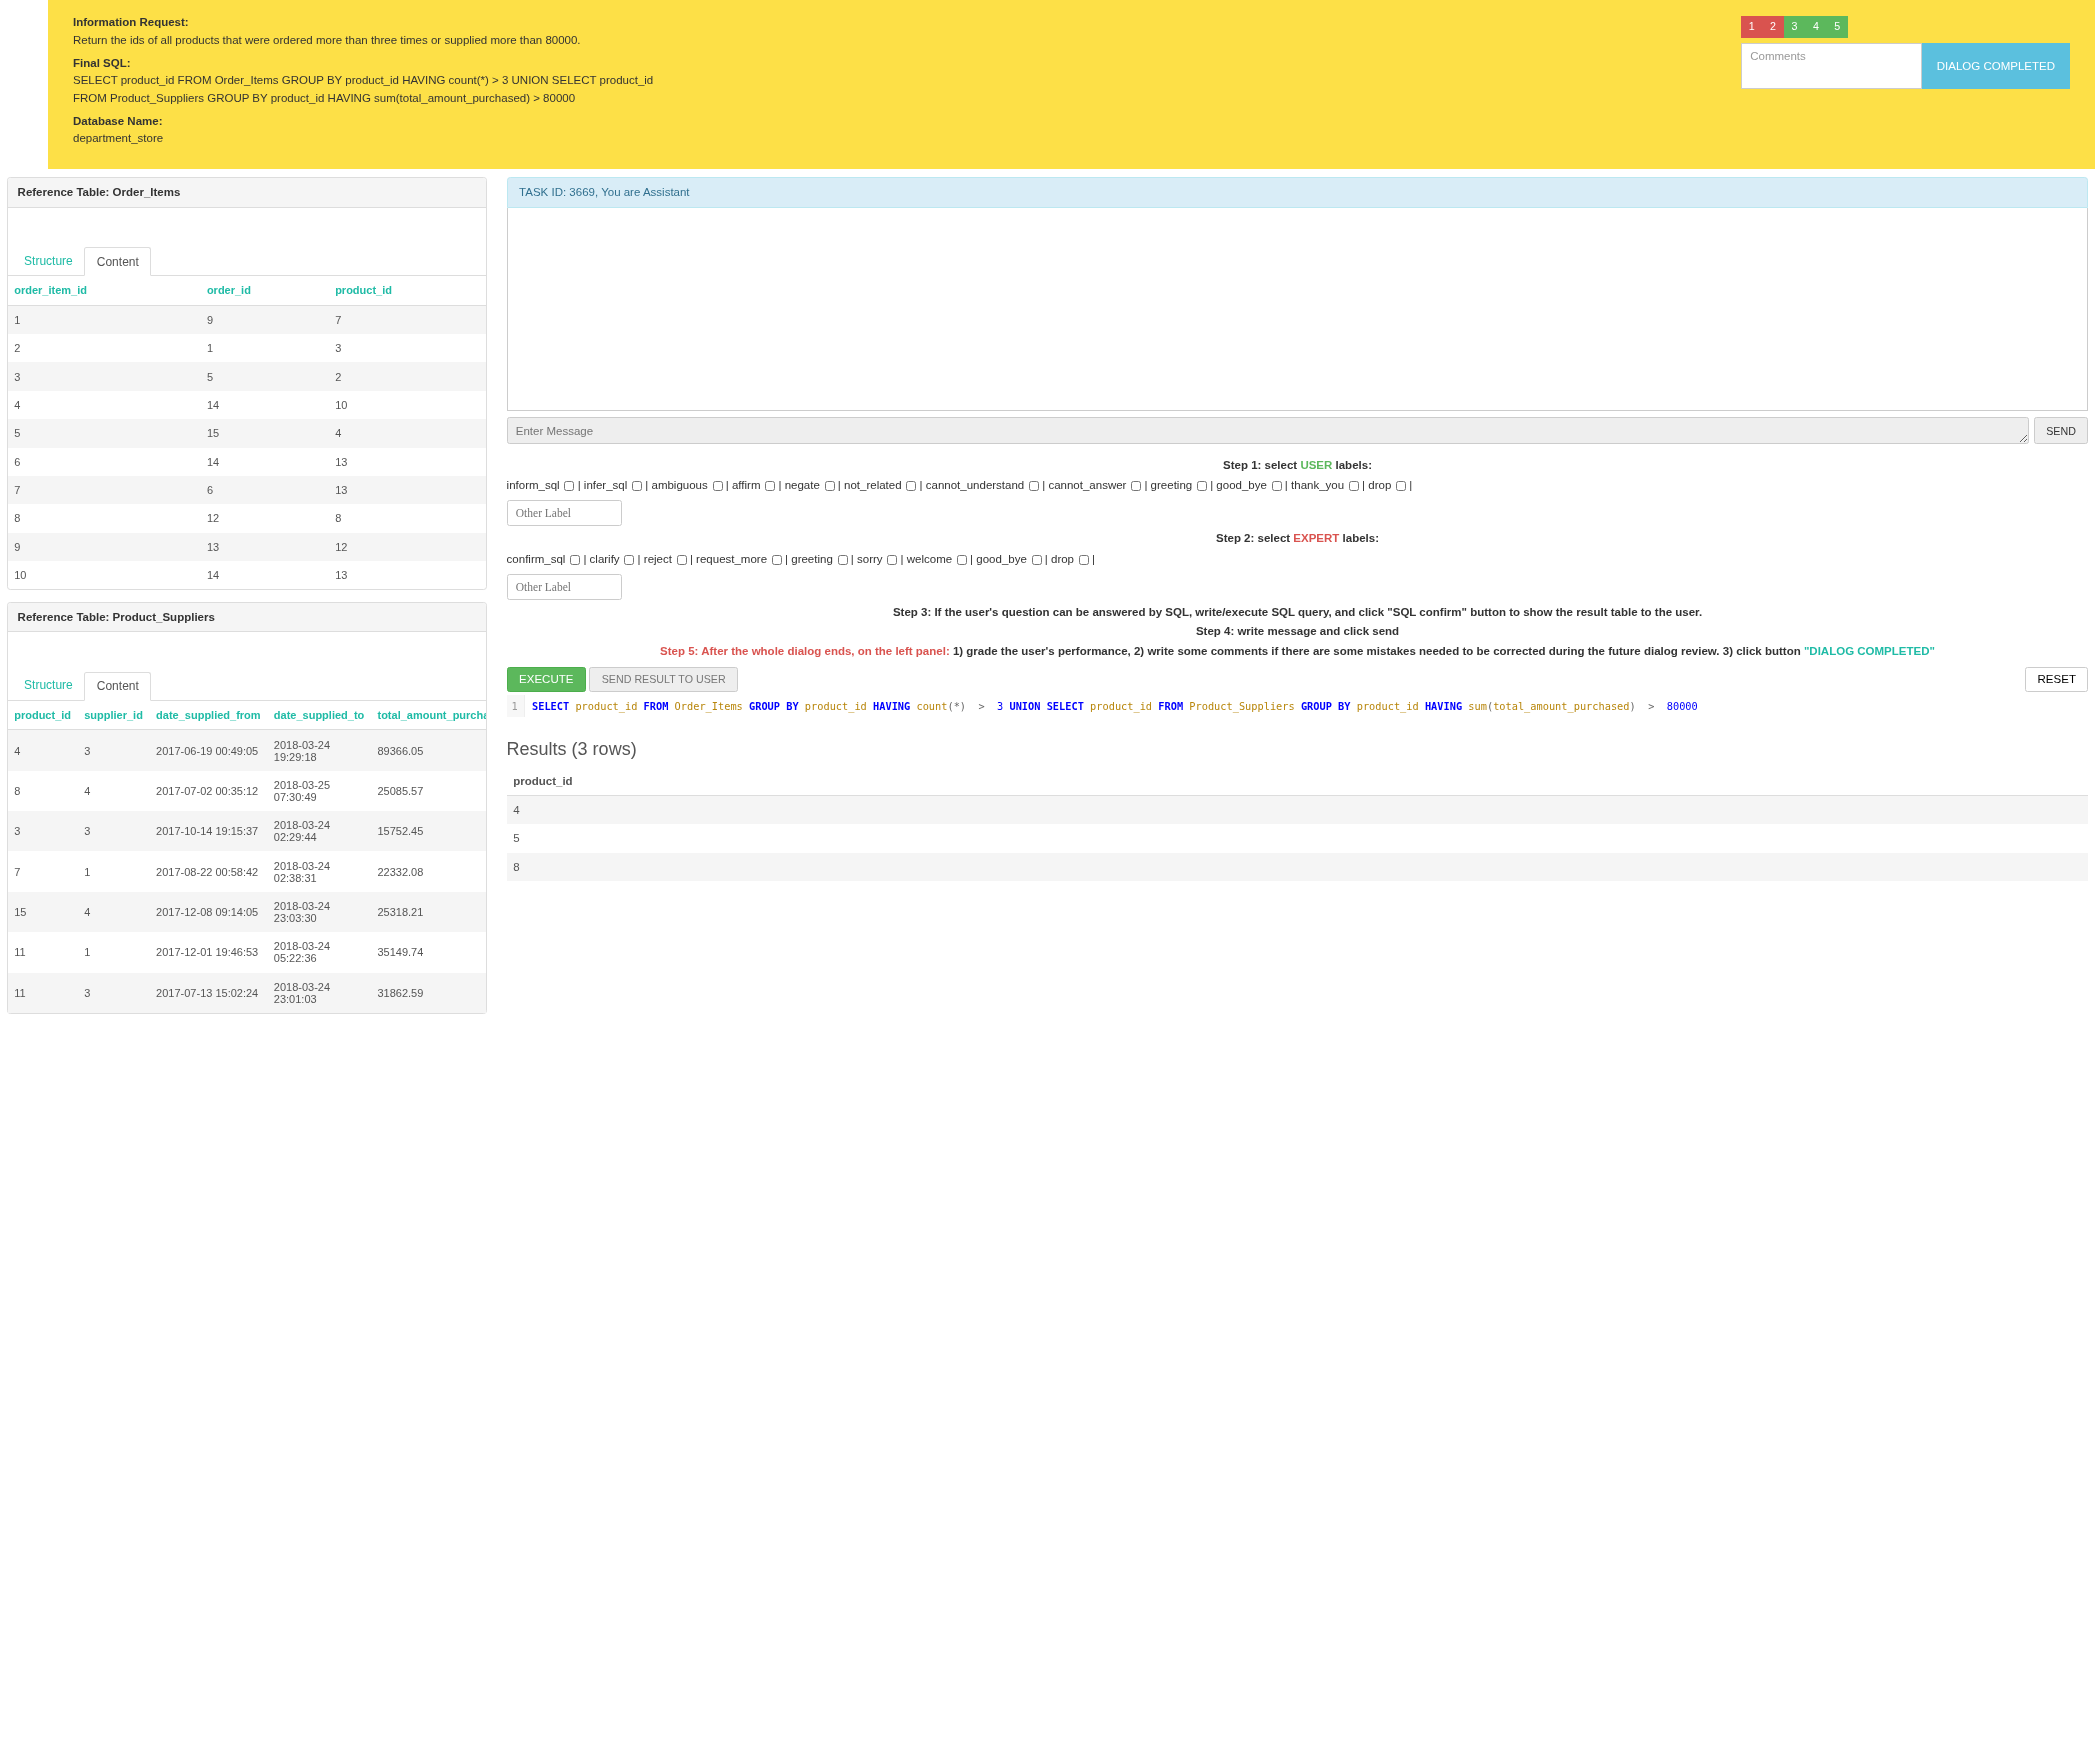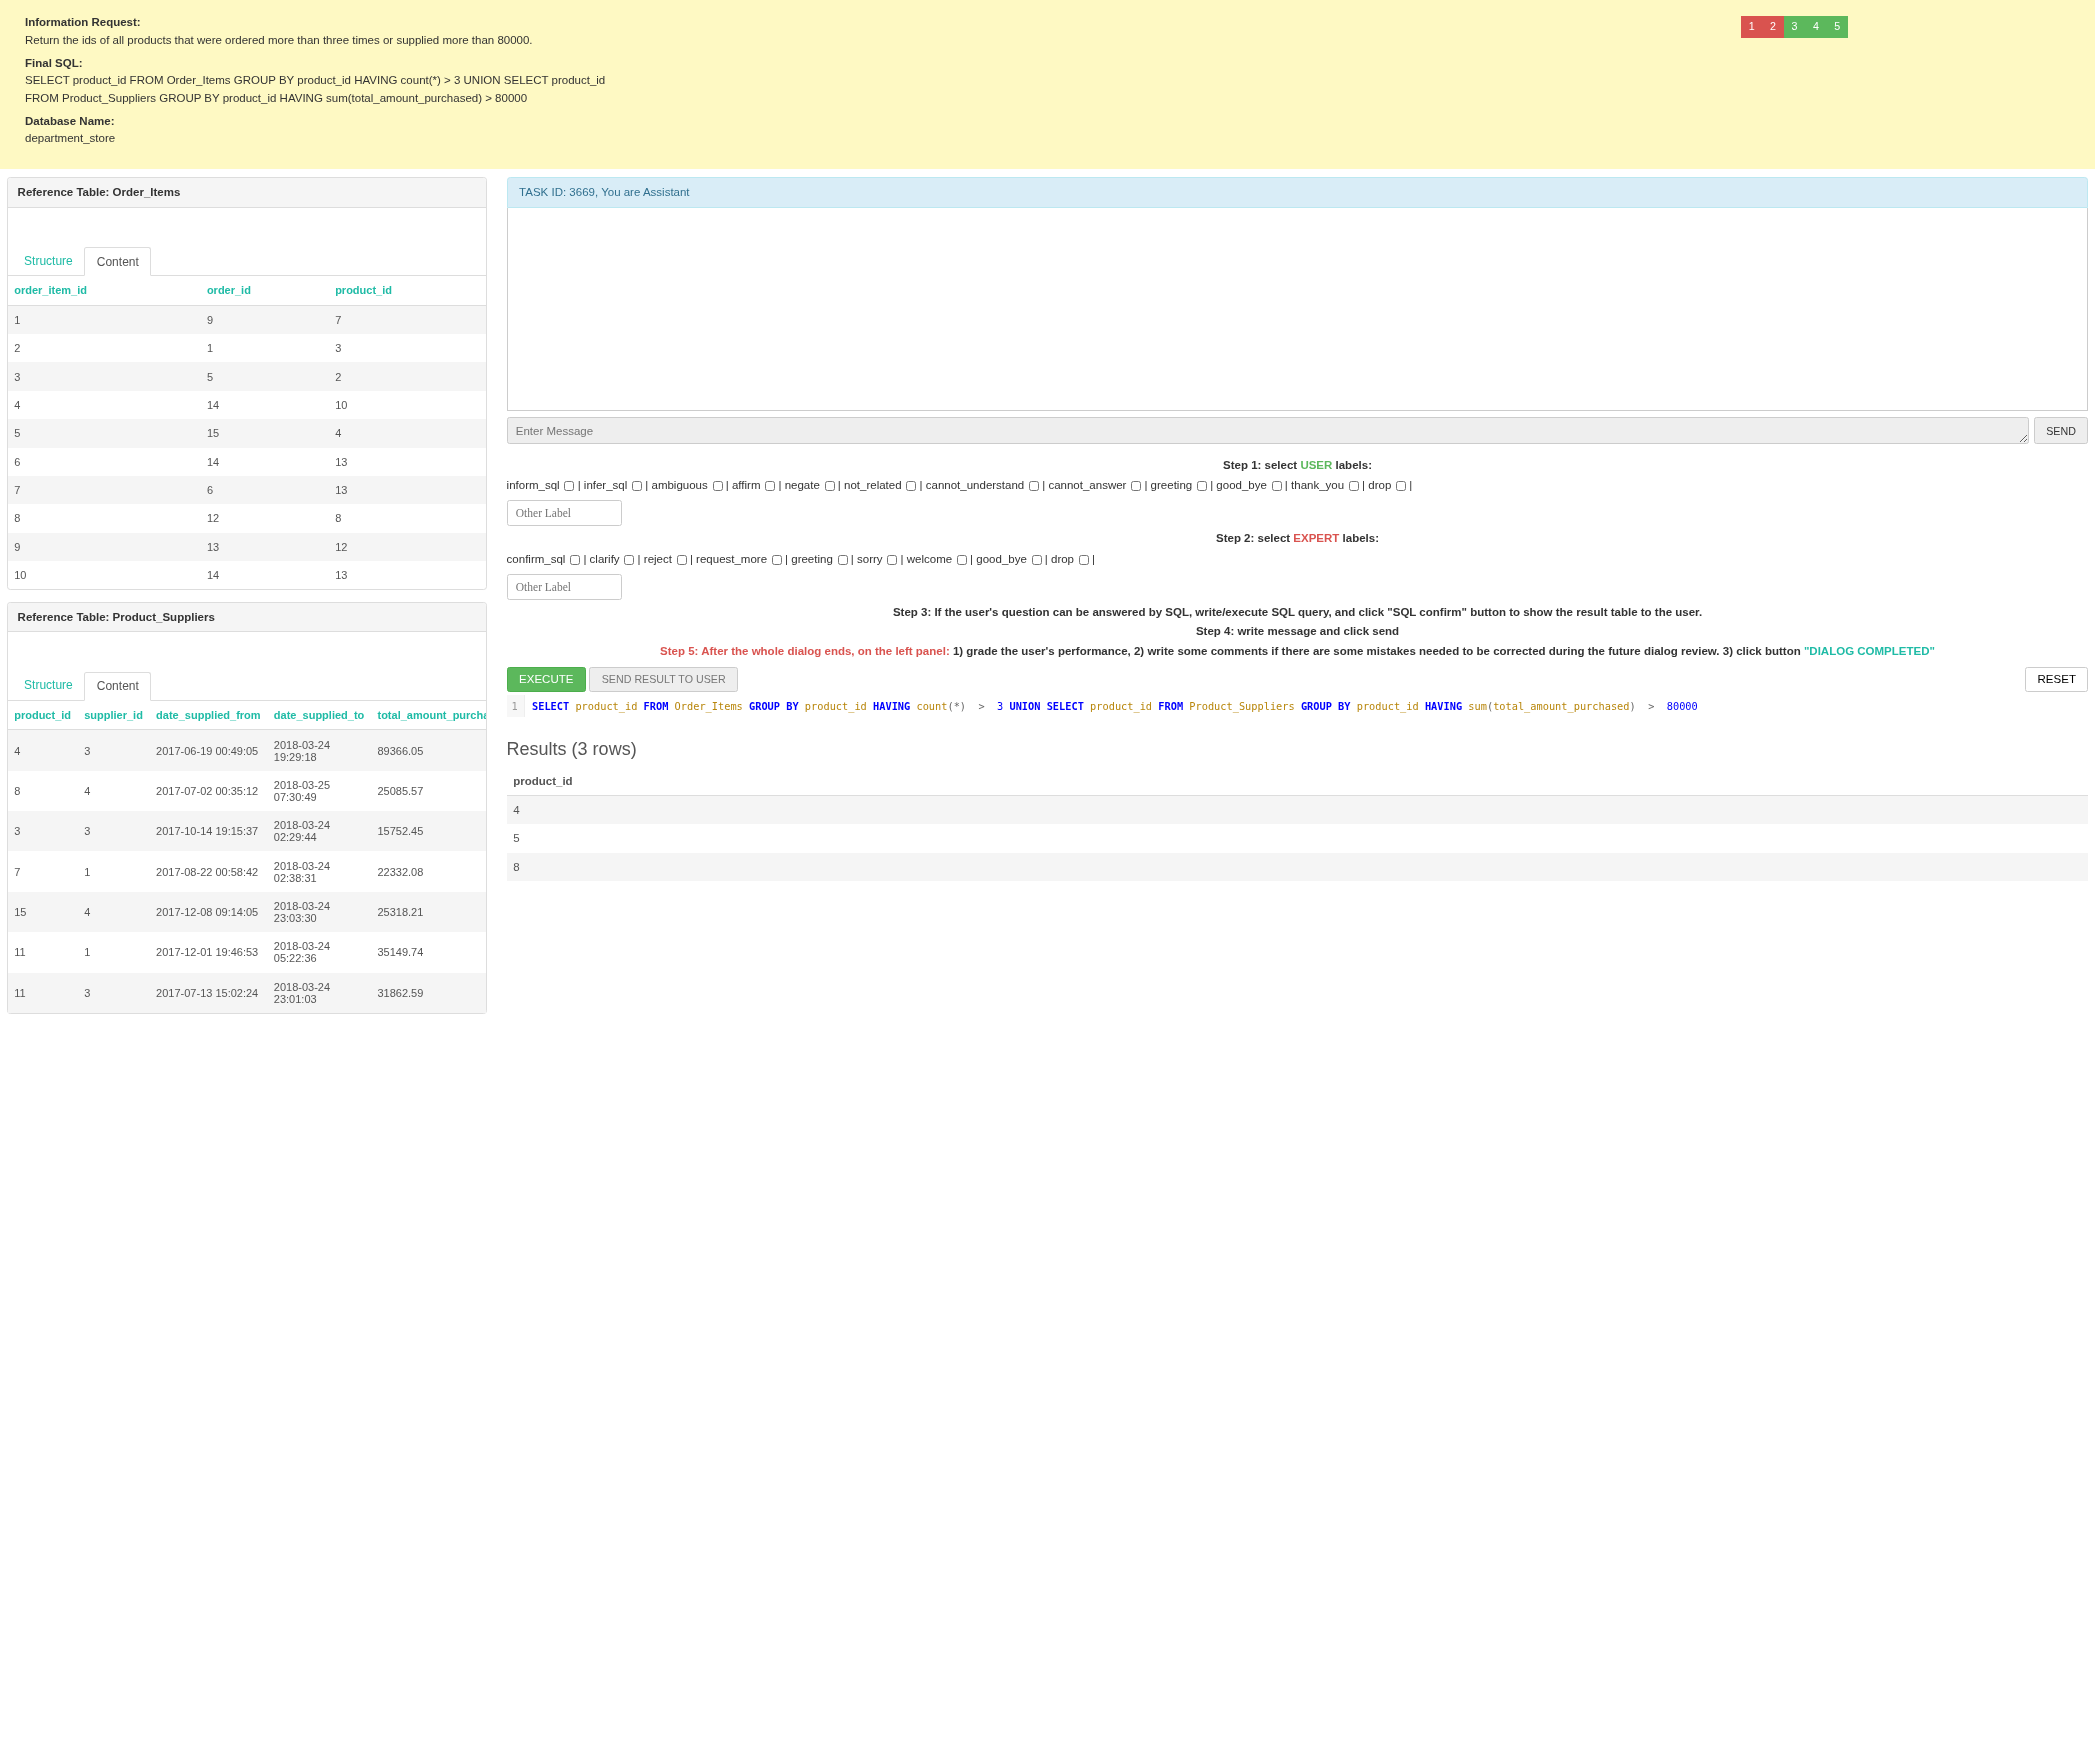--- a/index.html
+++ b/index.html
@@ -1,17 +1,17 @@
 <!DOCTYPE html>
 <html style="font-size:13px"><head>
 <meta charset="utf-8">
 <style>
 * { box-sizing: border-box; margin: 0; padding: 0; }
 body { font-family: -apple-system, BlinkMacSystemFont, "Helvetica Neue", Arial, sans-serif; font-size: 11.5px; color: #333; background: #fff; }
-.header-panel { background: #fef9c3; padding: 16.4px 25px; display: flex; justify-content: space-between; }
+.header-panel { background: #fde047; padding: 16.4px 25px; display: flex; justify-content: space-between; margin-left: 48px; }
 .header-left { flex: 1; max-width: 617px; }
 .header-left .label { font-weight: bold; margin-bottom: 3.3px; margin-top: 8.2px; }
 .header-left .label:first-child { margin-top: 0; }
 .header-left .value { margin-bottom: 5px; line-height: 1.5; }
 .header-right { width: 329px; }
 .grade-row { display: flex; }
 .grade-btn { width: 21.4px; height: 21.4px; color: #fff; text-align: center; line-height: 21.4px; font-size: 10.7px; cursor: pointer; }
 .grade-1 { background: #d9534f; }
 .grade-2 { background: #d9534f; }
 .grade-3 { background: #5cb85c; }
@@ -80,20 +80,24 @@
     <div class="value">department_store</div>
   </div>
   <div class="header-right">
     <div class="grade-row">
       <div class="grade-btn grade-1">1</div>
       <div class="grade-btn grade-2">2</div>
       <div class="grade-btn grade-3">3</div>
       <div class="grade-btn grade-4">4</div>
       <div class="grade-btn grade-5">5</div>
     </div>
+    <div class="comment-row">
+      <textarea class="comment-input" placeholder="Comments" style=""></textarea>
+      <button class="dialog-completed-btn">DIALOG COMPLETED</button>
+    </div>
   </div>
 </div>
 
 <div class="main-row">
   <div class="left-col">
 
     <div class="ref-panel">
       <div class="ref-header">Reference Table: Order_Items</div>
       <div class="tab-row">
         <div class="tab inactive">Structure</div>

